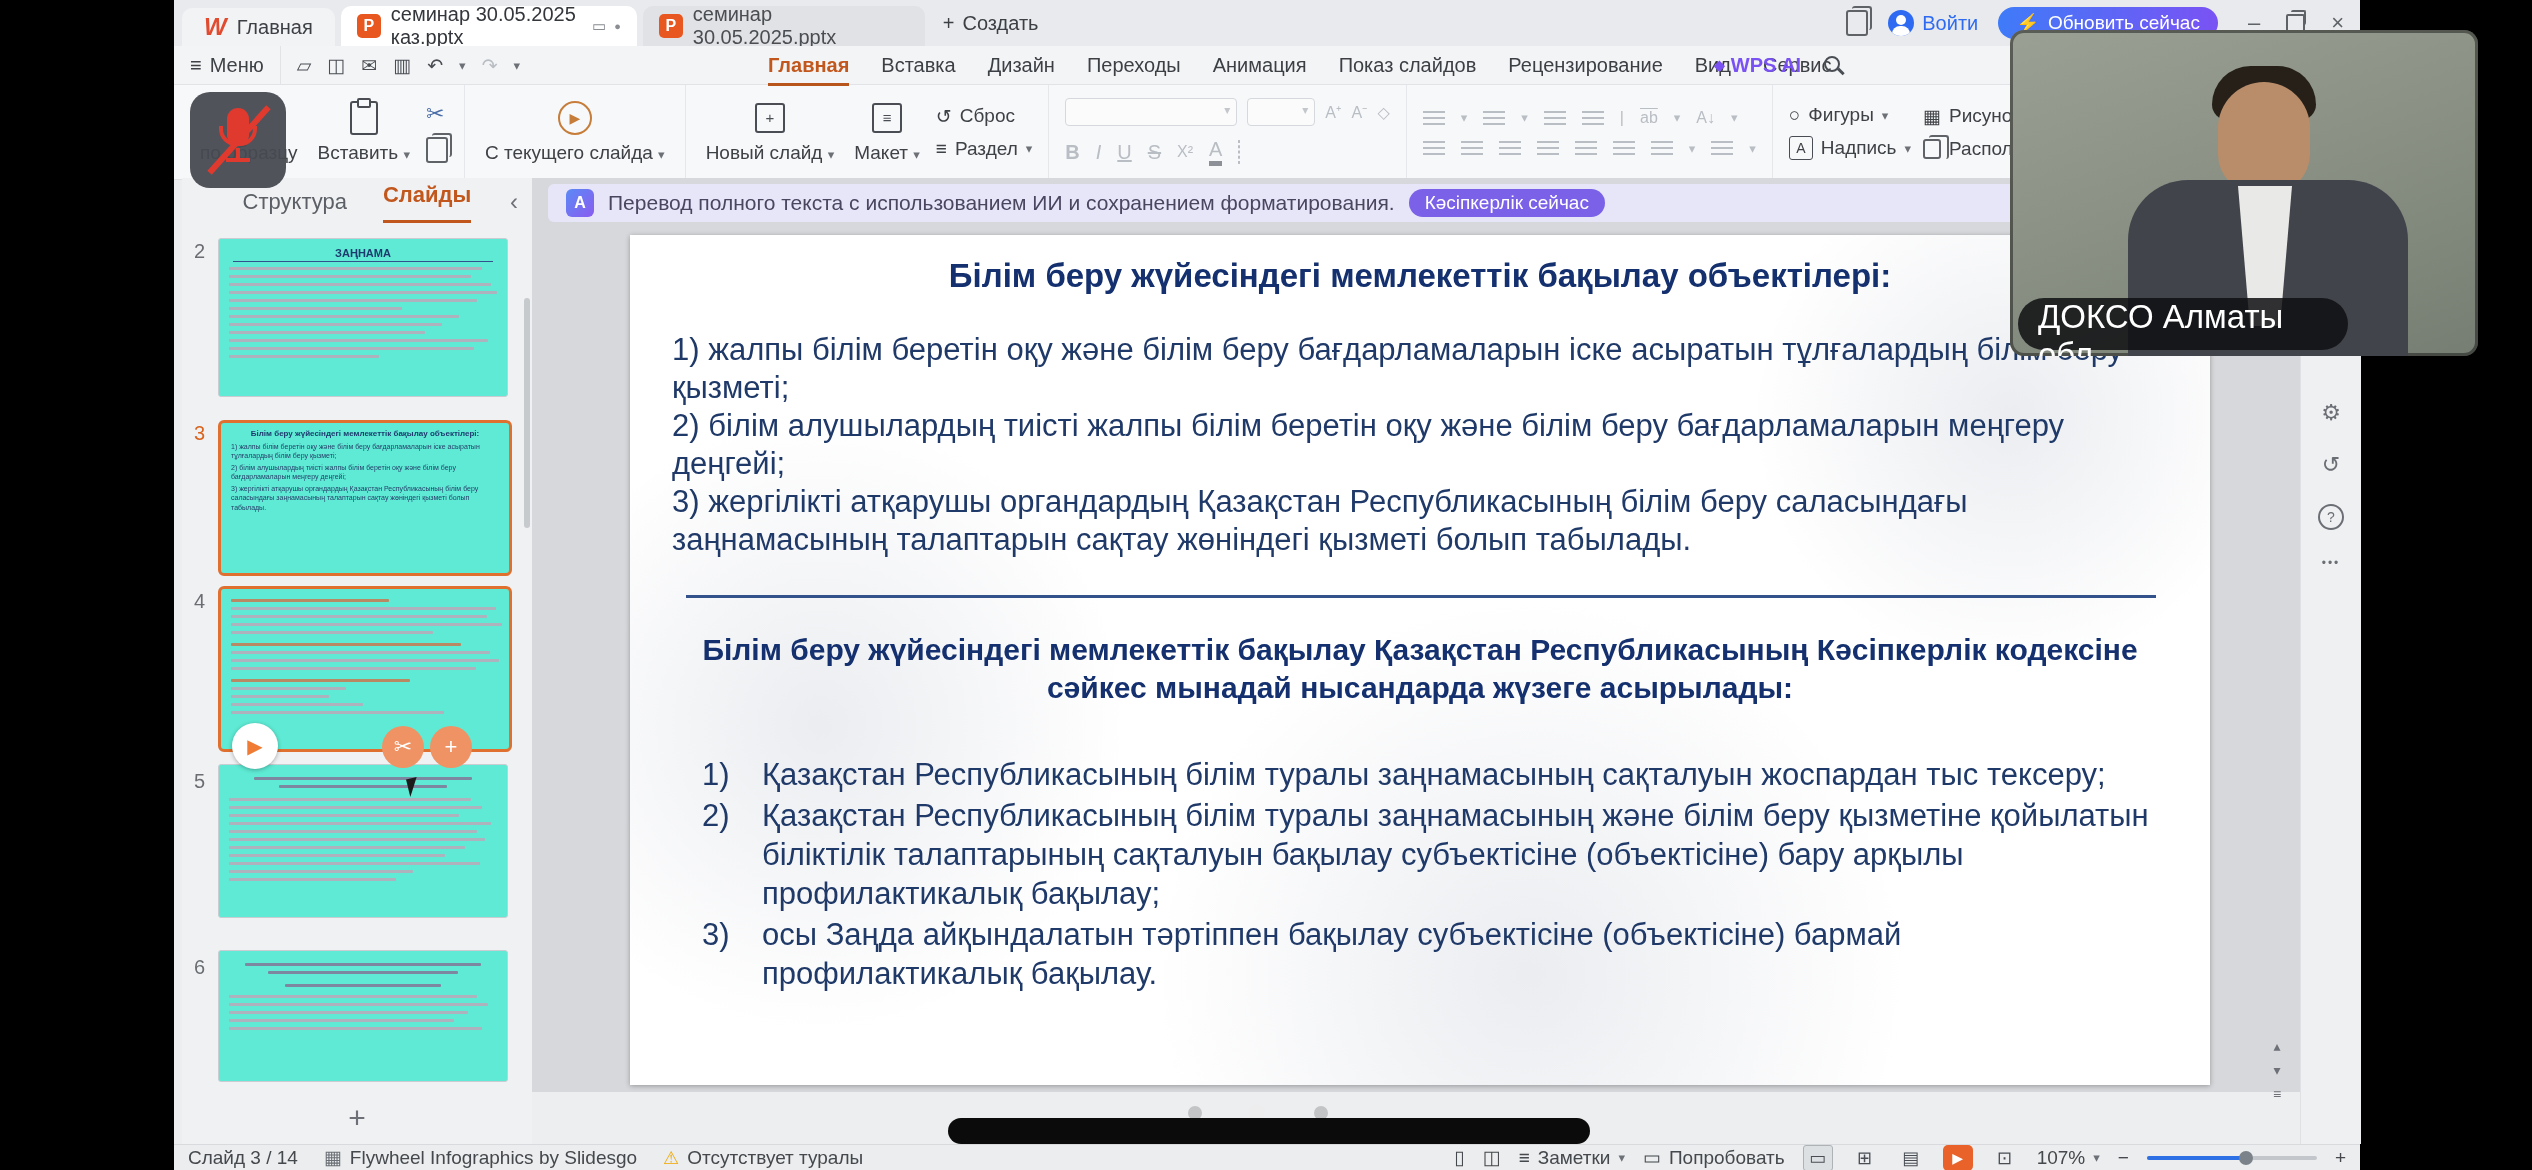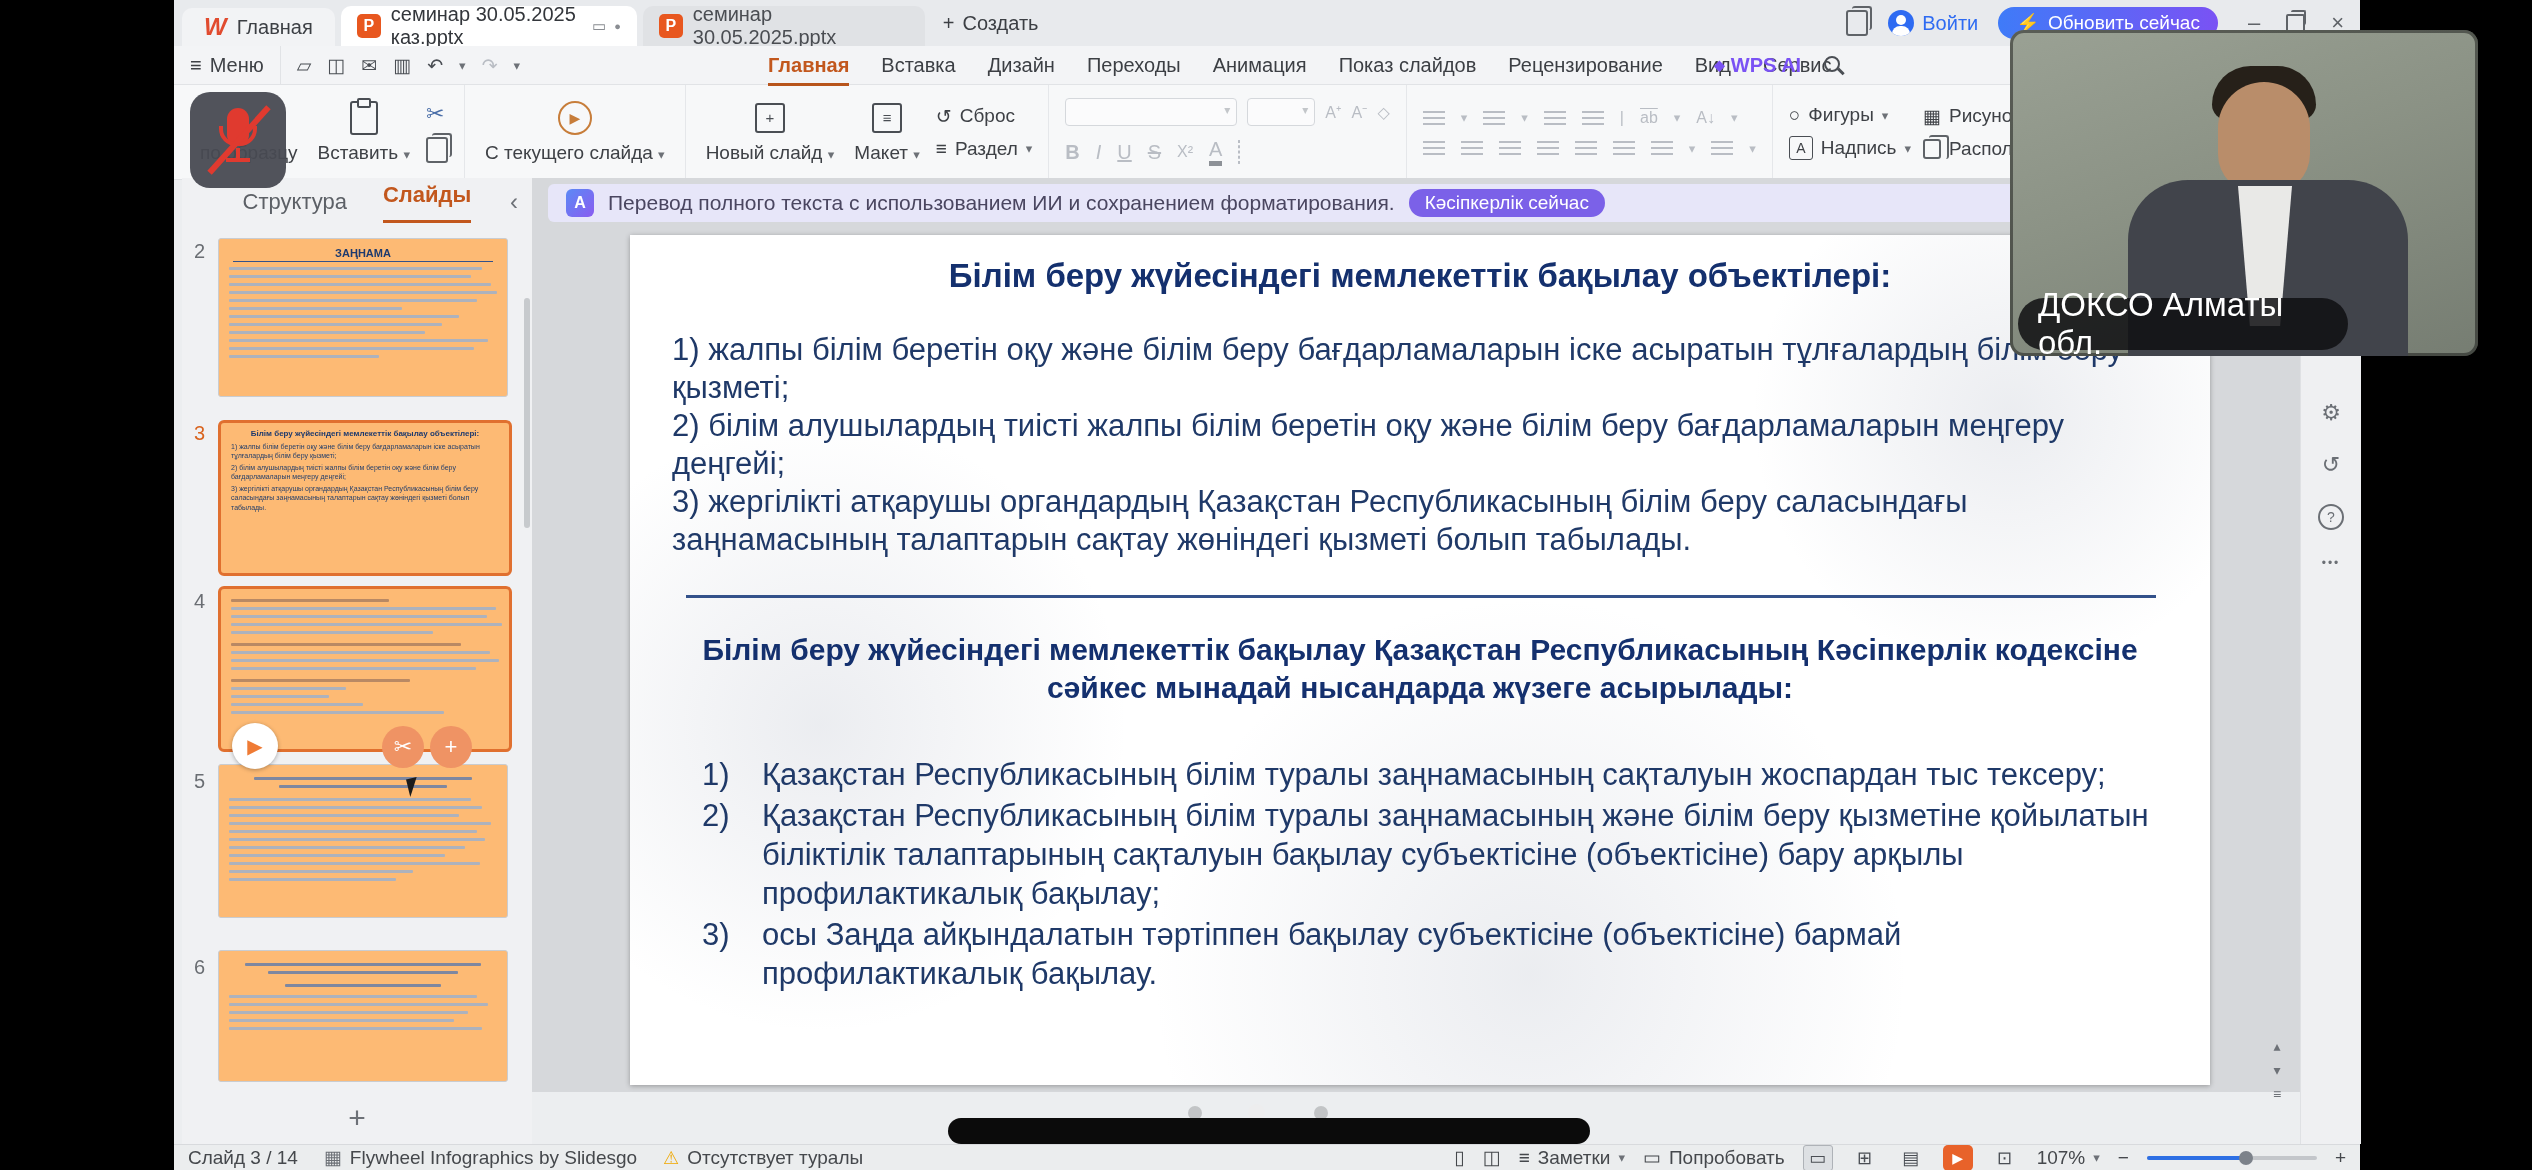--- a/index.html
+++ b/index.html
@@ -67,21 +67,21 @@
   .fmt{font-size:20px;display:flex;gap:16px;align-items:center}
   .abox{width:22px;height:22px;border:1.5px solid #4a4e54;border-radius:3px;display:flex;align-items:center;justify-content:center;font-size:14px}
   .dash{width:22px;height:18px;border:1.5px dashed #b9bdc4;border-radius:3px}
 
   
   .sidebar{position:absolute;left:8px;top:178px;width:350px;height:914px;background:#f0f1f3;border-right:1px solid #e0e2e5}
   .sbhead{height:48px;display:flex;align-items:center;justify-content:center;gap:36px;font-size:22px;position:relative}
   .sbtab{color:#5c6066}
   .sbtab.on{color:#c2571d;font-weight:bold;border-bottom:3px solid #c2571d;padding-bottom:12px}
   .sbcollapse{position:absolute;right:14px;color:#6d7177;font-size:24px}
-  .thumb{position:absolute;left:36px;width:288px;background:#fdba74;border:1px solid #c9ccd0;border-radius:3px;overflow:hidden}
+  .thumb{position:absolute;left:36px;width:288px;background:#5eead4;border:1px solid #c9ccd0;border-radius:3px;overflow:hidden}
   .thumb.sel{border:3px solid #e0702f;border-radius:6px}
   .tnum{position:absolute;left:12px;font-size:20px;color:#6a6e73}
   .tnum.on{color:#d9641f}
   .bar{display:block;height:3px;background:#adb2bd;border-radius:1px;margin:5px 10px 0 10px}
   .bar.d{background:#7e87a0}.bar.o{background:#b98964}
   .ttitle{font-size:11px;font-weight:bold;color:#1d3a6e;text-align:center;margin:8px 6px 2px 6px}
   .ttiny{font-size:8px;font-weight:bold;color:#1d3a6e;text-align:center;margin:6px 8px 2px 8px;line-height:1.25}
   .tbody{font-size:7px;color:#27406b;margin:3px 10px 0 10px;line-height:1.3}
   .sbscroll{position:absolute;right:2px;top:120px;width:6px;height:230px;border-radius:3px;background:#c7cacd}
   .sbfoot{position:absolute;left:8px;top:1092px;width:350px;height:52px;background:#f0f1f3;display:flex;align-items:center;justify-content:center;color:#6d7177;font-size:30px}
@@ -134,21 +134,21 @@
   .micbase{position:absolute;left:36px;top:66px;width:24px;height:4px;background:#e03a2f}
   .micslash{position:absolute;left:46px;top:4px;width:6px;height:88px;background:#e03a2f;transform:rotate(42deg)}
 
   .webcam{position:absolute;left:2010px;top:30px;width:468px;height:326px;border-radius:14px;overflow:hidden;
           background:linear-gradient(160deg,#9aa194 0%,#8b9285 45%,#767d72 100%);box-shadow:inset 0 0 0 3px rgba(10,10,12,.45)}
   .head{position:absolute;left:208px;top:52px;width:92px;height:112px;border-radius:46px 46px 40px 40px;background:#b98d6a}
   .hair{position:absolute;left:202px;top:36px;width:104px;height:54px;border-radius:50px 50px 20px 20px;background:#262019}
   .torso{position:absolute;left:118px;top:150px;width:280px;height:180px;border-radius:60px 60px 0 0;background:#41444b}
   .shirt{position:absolute;left:228px;top:156px;width:54px;height:140px;background:#e9e9e7;clip-path:polygon(0 0,100% 0,78% 100%,22% 100%)}
   .camlabel{position:absolute;left:8px;top:268px;width:330px;height:52px;border-radius:26px;background:rgba(15,15,18,.85);
-            color:#fff;font-size:33px;display:flex;align-items:center;padding-left:20px;box-sizing:border-box}
+            color:#fff;font-size:33px;display:flex;align-items:flex-start;padding-left:20px;box-sizing:border-box}
 
   .scrubber{position:absolute;left:948px;top:1118px;width:642px;height:26px;border-radius:13px;background:#0b0b0b}
   .dot{position:absolute;border-radius:50%}
 
   .floatplay{position:absolute;left:243px;top:723px;width:46px;height:46px;border-radius:50%;background:#fff;box-shadow:0 1px 4px rgba(0,0,0,.3);
              display:flex;align-items:center;justify-content:center;color:#ef7b35;font-size:20px}
   .floatorange{position:absolute;width:42px;height:42px;border-radius:50%;background:#ef9364;color:#fff;display:flex;align-items:center;justify-content:center;font-size:22px;top:725px}
   .cursor{position:absolute;left:400px;top:776px;width:0;height:0;border-top:18px solid #1c1c1c;border-right:11px solid transparent;transform:rotate(-14deg)}
 </style>
 </head>

